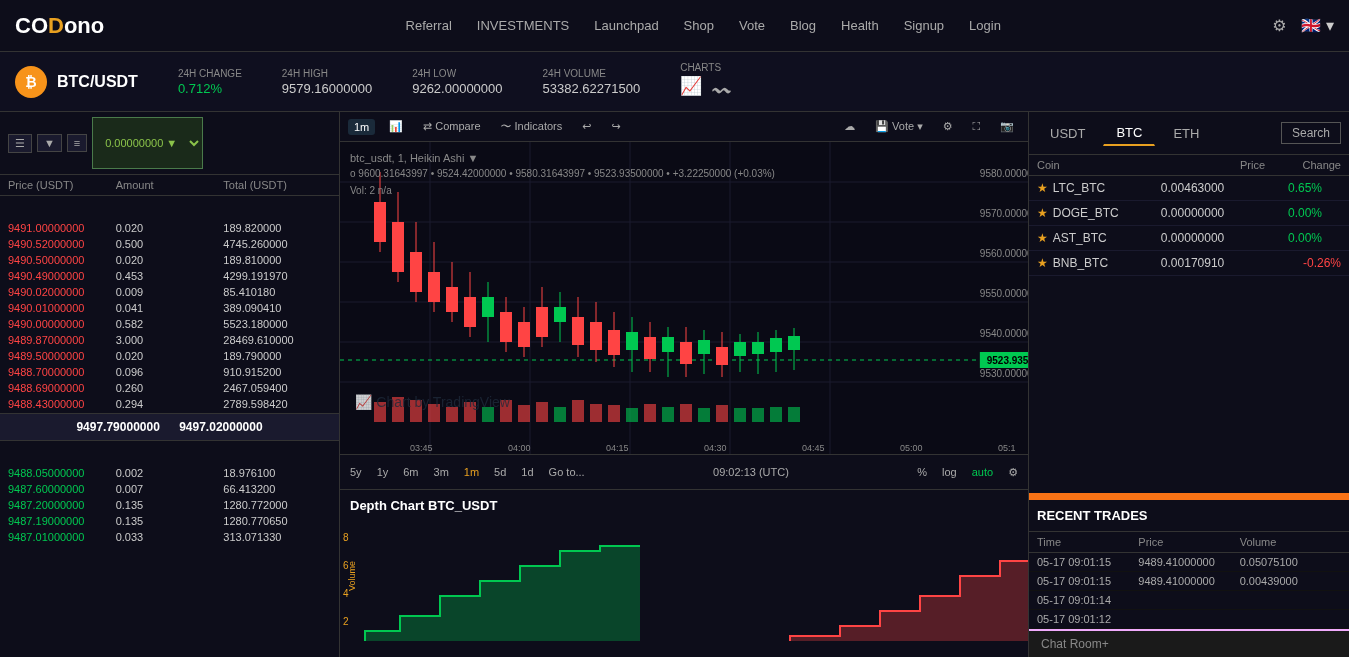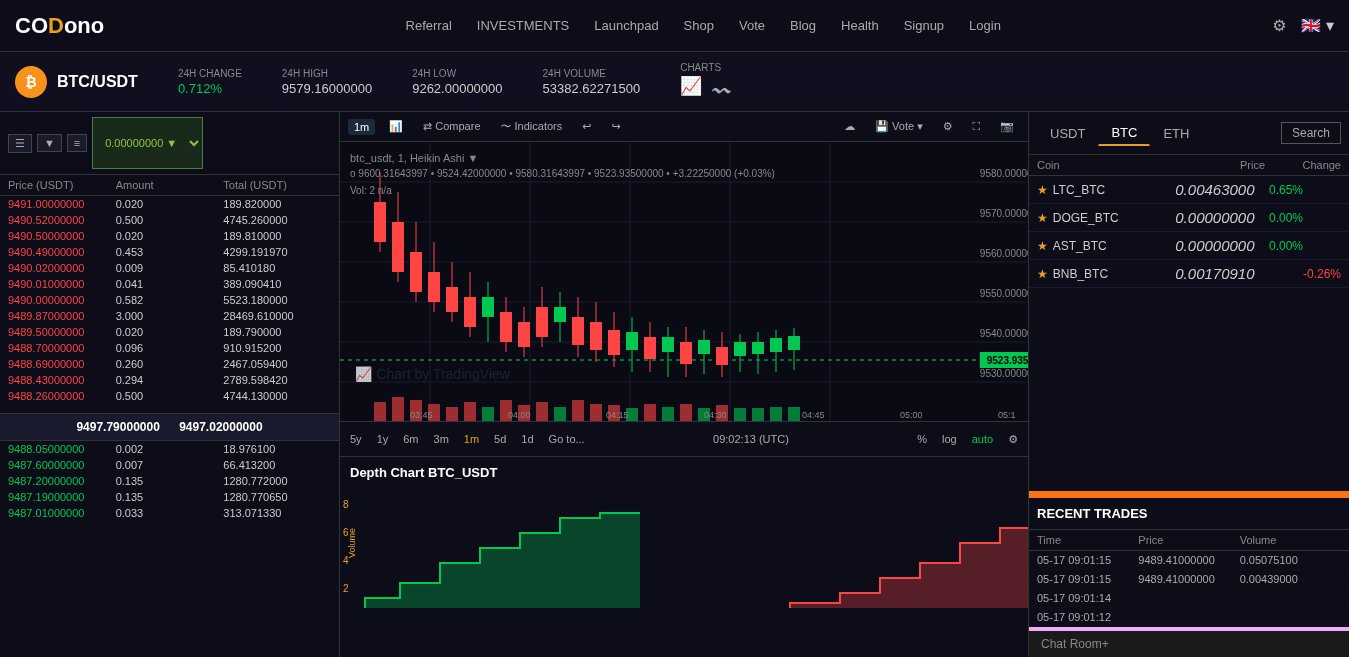--- a/index.html
+++ b/index.html
@@ -30,72 +30,72 @@
     
     .main { display: flex; height: calc(657px - 52px - 60px); }
 
     
     .orderbook { width: 340px; background: #0d0d1a; border-right: 1px solid #333; display: flex; flex-direction: column; overflow: hidden; }
     .ob-controls { display: flex; align-items: center; padding: 5px 8px; background: #0d0d1a; border-bottom: 1px solid #333; gap: 5px; }
     .ob-btn { background: #1a1a2e; border: 1px solid #444; color: #aaa; padding: 2px 6px; cursor: pointer; font-size: 11px; }
     .ob-select { background: #1a2a1a; border: 1px solid #4a7a4a; color: #8bc34a; padding: 18px 8px; font-size: 11px; cursor: pointer; }
     .ob-headers { display: flex; padding: 4px 8px; border-bottom: 1px solid #333; }
     .ob-headers span { flex: 1; color: #888; font-size: 11px; }
-    .ob-rows { flex: 1; overflow: hidden; }
+    .ob-rows { flex: 1; overflow: hidden; margin-top: 24px; }
     .ob-row { display: flex; padding: 2px 8px; }
     .ob-row span { flex: 1; font-size: 11px; }
     .price-red { color: #ff4444; }
     .price-green { color: #00c851; }
     .ob-spread { background: #1a1a2e; padding: 6px 8px; text-align: center; border-top: 1px solid #333; border-bottom: 1px solid #333; font-size: 12px; color: #fff; font-weight: bold; }
 
     
     .chart-area { flex: 1; background: #f0abfc; display: flex; flex-direction: column; border-right: 1px solid #333; }
     .chart-toolbar { display: flex; align-items: center; padding: 5px 8px; background: #0d0d1a; border-bottom: 1px solid #333; gap: 8px; }
     .chart-tb-btn { background: transparent; border: none; color: #aaa; padding: 2px 6px; cursor: pointer; font-size: 11px; }
     .chart-tb-btn.active { color: #fff; background: #1a2a3a; border-radius: 3px; }
     .chart-main { flex: 1; background: #0a0a15; position: relative; overflow: hidden; }
     .chart-bottom { height: 35px; background: #0d0d1a; border-top: 1px solid #333; display: flex; align-items: center; padding: 0 10px; gap: 15px; }
     .chart-bottom span { color: #aaa; font-size: 11px; cursor: pointer; }
     .chart-bottom span.active { color: #e8a020; }
     .chart-time { flex: 1; text-align: center; color: #888; font-size: 11px; }
 
     
-    .depth-area { height: 201px; background: #0d0d1a; border-top: 1px solid #333; position: relative; }
+    .depth-area { height: 168px; background: #0d0d1a; border-top: 1px solid #333; position: relative; }
     .depth-title { color: #fff; font-size: 13px; font-weight: bold; padding: 8px 10px; }
     .depth-chart-svg { width: 100%; height: 130px; }
 
     
     .right-panel { width: 320px; background: #0d0d1a; display: flex; flex-direction: column; }
-    .coin-tabs { display: flex; align-items: center; padding: 8px; border-bottom: 1px solid #333; }
+    .coin-tabs { display: flex; align-items: center; padding: 8px; border-bottom: 1px solid #333; gap: 5px; }
     .coin-tab { padding: 4px 12px; cursor: pointer; color: #aaa; font-size: 13px; border: 1px solid transparent; }
     .coin-tab.active-btc { color: #fff; border-bottom: 2px solid #e8a020; background: transparent; }
     .coin-tab.eth { color: #aaa; }
     .search-btn { margin-left: auto; background: transparent; border: 1px solid #555; color: #aaa; padding: 3px 10px; cursor: pointer; font-size: 12px; }
     .coin-list-headers { display: flex; padding: 4px 8px; border-bottom: 1px solid #333; }
     .coin-list-headers span { color: #888; font-size: 11px; }
     .coin-list-headers .coin-col { flex: 1.5; }
     .coin-list-headers .price-col { flex: 1.5; text-align: right; }
     .coin-list-headers .change-col { flex: 1; text-align: right; }
     .coin-list { flex: 1; overflow: hidden; }
     .coin-row { display: flex; align-items: center; padding: 5px 8px; border-bottom: 1px solid #1a1a2e; }
     .star { color: #e8a020; margin-right: 5px; font-size: 12px; }
     .coin-name { flex: 1.5; color: #ccc; font-size: 12px; }
-    .coin-price { flex: 1.5; text-align: center; color: #ccc; font-size: 15px; font-style: italic; }
-    .coin-change-pos { flex: 1; text-align: left; color: #00c851; font-size: 12px; }
+    .coin-price { flex: 1.5; text-align: left; color: #ccc; font-size: 12px; }
+    .coin-change-pos { flex: 1; text-align: center; color: #00c851; font-size: 12px; }
     .coin-change-neg { flex: 1; text-align: right; color: #ff4444; font-size: 12px; }
 
     
     .recent-trades { border-top: 7px solid #f97316; }
     .rt-title { color: #fff; font-size: 13px; font-weight: bold; padding: 8px; border-bottom: 1px solid #333; }
     .rt-headers { display: flex; padding: 4px 8px; border-bottom: 1px solid #333; }
     .rt-headers span { flex: 1; color: #888; font-size: 11px; }
     .rt-row { display: flex; padding: 3px 8px; border-bottom: 1px solid #111; }
     .rt-row span { flex: 1; font-size: 11px; color: #aaa; }
     .rt-price-green { color: #00c851; flex: 1; font-size: 11px; }
-    .chat-room { background: #1a1a1a; padding: 6px 12px; color: #888; font-size: 12px; cursor: pointer; border-top: 4px solid #f0abfc; }
+    .chat-room { background: #1a1a1a; padding: 6px 12px; color: #888; font-size: 12px; cursor: pointer; border-top: 2px solid #f0abfc; }
 
     
     .grid-line { stroke: #1a1a2e; stroke-width: 1; }
     .candle-green { fill: #00c851; }
     .candle-red { fill: #ff4444; }
     .wick-green { stroke: #00c851; stroke-width: 1; }
     .wick-red { stroke: #ff4444; stroke-width: 1; }
   </style>
 </head>
 <body>

